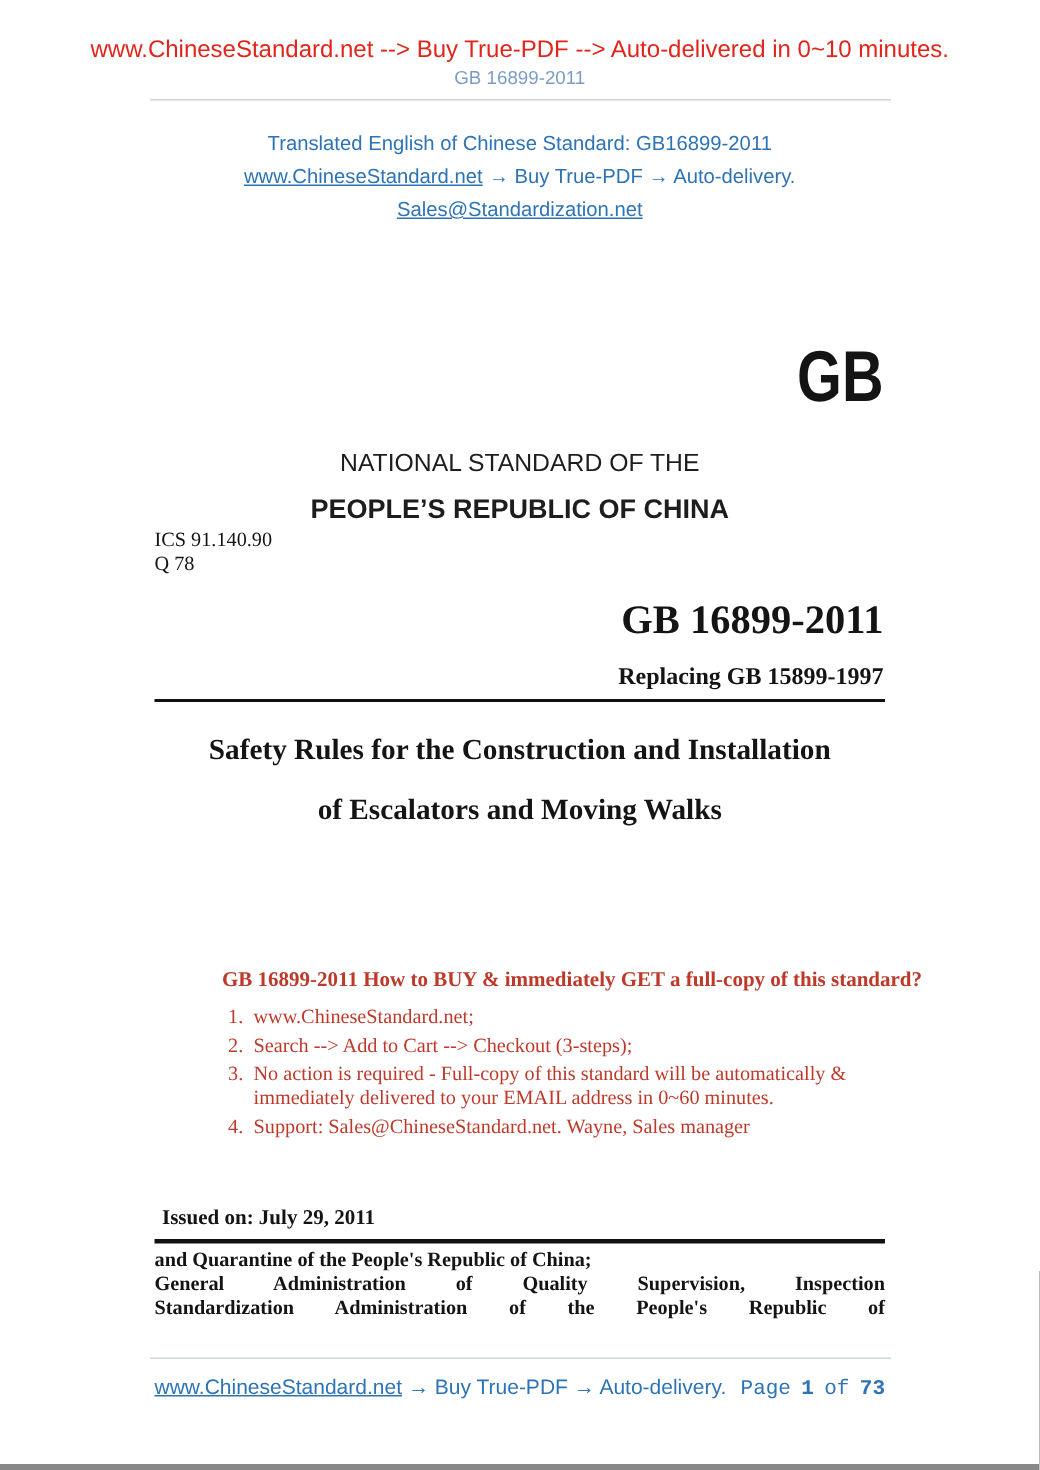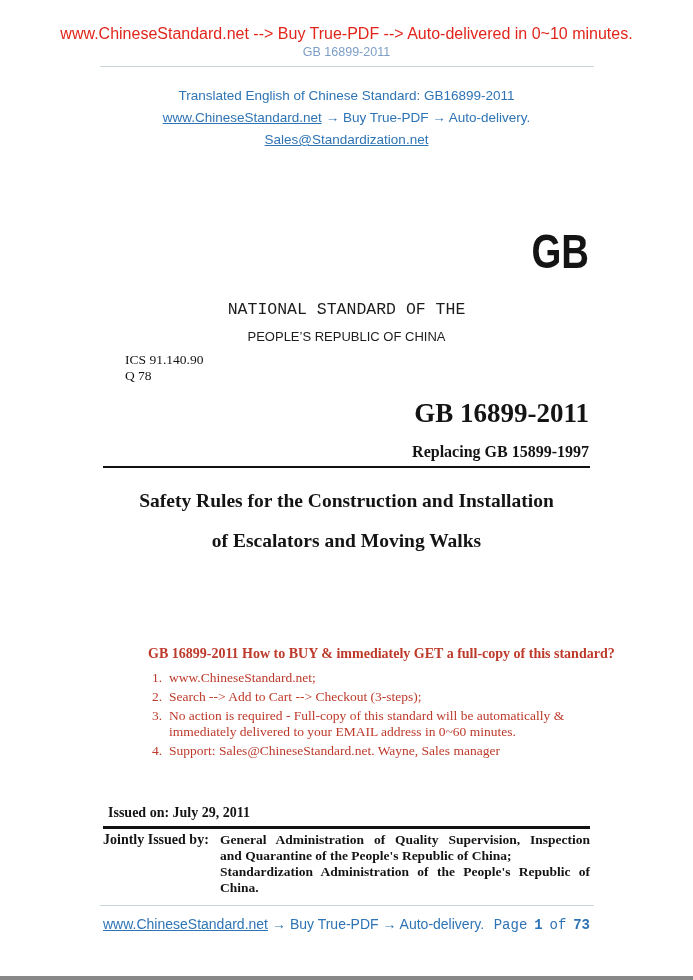--- a/index.html
+++ b/index.html
@@ -36,23 +36,23 @@
   a{color:inherit;text-decoration:underline;cursor:pointer;}
   .rest{margin-left:4px;text-decoration:none;}
 
   
   .gb-logo{
     top:228px;right:104px;
     font-size:48px;font-weight:bold;color:var(--text-black);
     transform:scaleX(0.8);transform-origin:right top;
     line-height:1;
   }
-  .nat1{top:300px;font-size:16.5px;color:#1d1d1d;font-family:Liberation Mono, monospace;}
-  .nat2{top:329px;font-size:13px;color:#1d1d1d;}
-  .ics{top:352px;left:103px;font-family:"Liberation Serif",serif;font-size:13.5px;line-height:16px;color:var(--text-black);margin-left:22px;}
+  .nat1{top:300px;font-size:16.5px;color:#1d1d1d;}
+  .nat2{top:329px;font-size:18px;color:#1d1d1d;font-weight:bold;}
+  .ics{top:352px;left:103px;font-family:"Liberation Serif",serif;font-size:13.5px;line-height:16px;color:var(--text-black);}
   .std-num{top:398px;right:104px;font-family:"Liberation Serif",serif;font-weight:bold;font-size:27px;color:var(--text-black);}
   .replacing{top:443px;right:104px;font-family:"Liberation Serif",serif;font-weight:bold;font-size:16px;color:var(--text-black);}
   .rule-black{top:466px;left:103px;width:487px;height:2px;background:#111;}
 
   
   .title1{top:490px;font-family:"Liberation Serif",serif;font-weight:bold;font-size:19.5px;color:var(--text-black);}
   .title2{top:530px;font-family:"Liberation Serif",serif;font-weight:bold;font-size:19.5px;color:var(--text-black);}
 
   
   .red-block{
@@ -144,26 +144,24 @@
       <span class="step-text">Support: Sales@ChineseStandard.net. Wayne, Sales manager</span>
     </div>
   </div>
 
   <div class="abs issue-row">
     <span>Issued on: July 29, 2011</span>
   </div>
   <div class="abs rule-thick"></div>
 
   <div class="abs jointly-row">
-    <div class="jointly-label">Jointly Issued by:</div>
     <div class="jointly-body">
+      <div class="j-line">and Quarantine of the People's Republic of China;</div>
       <div class="j-line justify">General Administration of Quality Supervision, Inspection</div>
-      <div class="j-line">and Quarantine of the People's Republic of China;</div>
       <div class="j-line justify">Standardization Administration of the People's Republic of</div>
-      <div class="j-line">China.</div>
     </div>
   </div>
 
   <div class="abs rule rule-footer"></div>
   <div class="abs footer-row">
     <span>
       <a>www.ChineseStandard.net</a><span class="rest">→ Buy True-PDF → Auto-delivery.</span>
     </span>
     <span class="page-ind">
       <span>Page</span>

